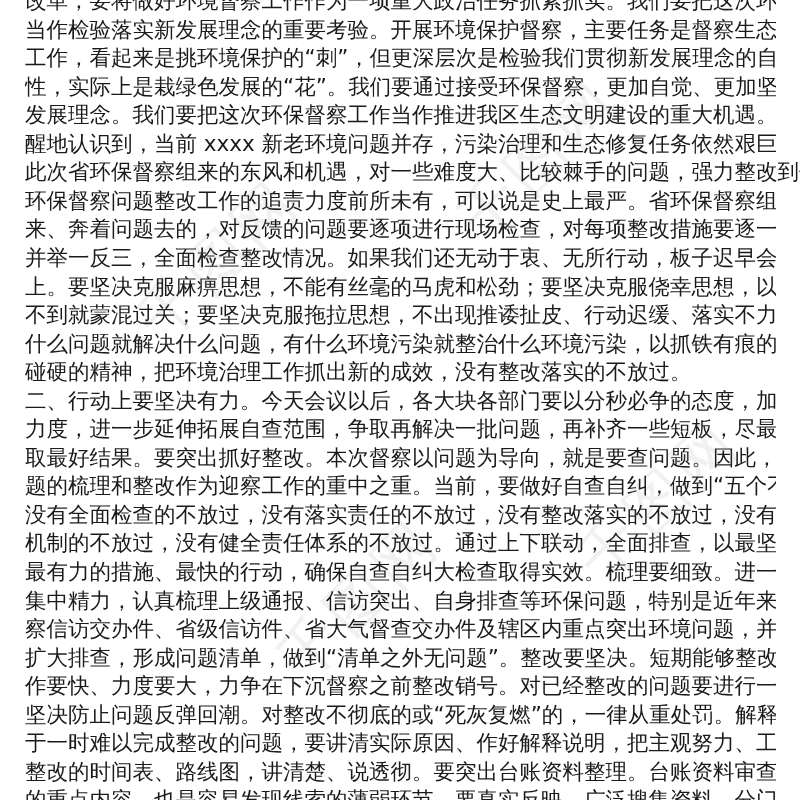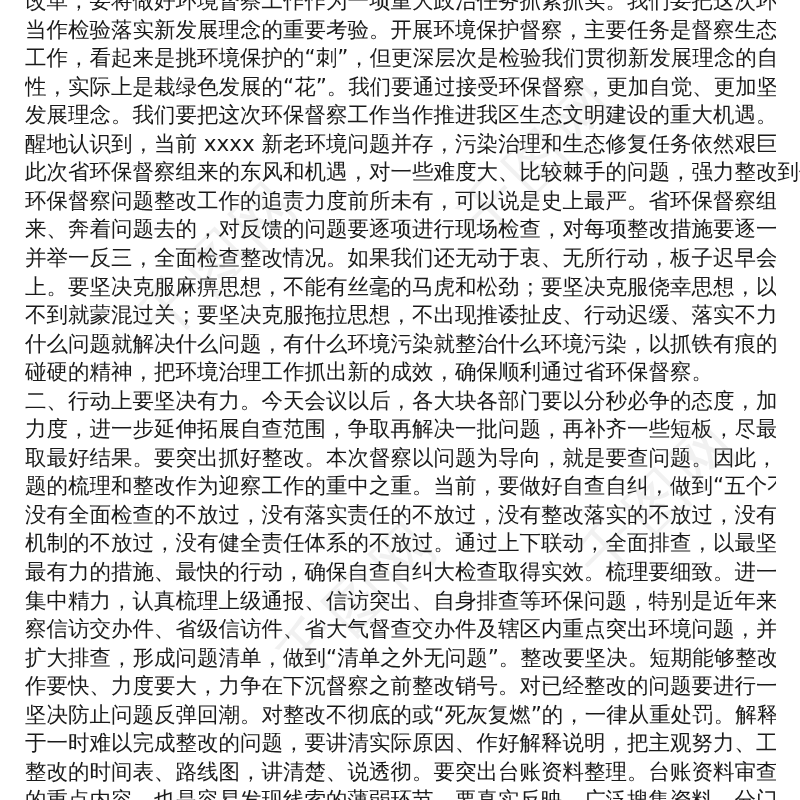--- a/index.html
+++ b/index.html
@@ -57,21 +57,21 @@
     <div class="line" style="top: 85.65px; white-space: nowrap; word-break: break-all; overflow: hidden; text-align-last: left;">性，实际上是栽绿色发展的“花”。我们要通过接受环保督察，更加自觉、更加坚定地践行新</div>
     <div class="line" style="top: 114.2px; white-space: nowrap; word-break: break-all; overflow: hidden; text-align-last: left;">发展理念。我们要把这次环保督察工作当作推进我区生态文明建设的重大机遇。我们必须清</div>
     <div class="line" style="top: 142.75px; white-space: nowrap; word-break: break-all; overflow: hidden; text-align-last: left;">醒地认识到，当前 xxxx 新老环境问题并存，污染治理和生态修复任务依然艰巨。我们要借</div>
     <div class="line last" style="top: 171.3px;">此次省环保督察组来的东风和机遇，对一些难度大、比较棘手的问题，强力整改到位。</div>
     <div class="line" style="top: 199.85px; white-space: nowrap; word-break: break-all; overflow: hidden; text-align-last: left;">环保督察问题整改工作的追责力度前所未有，可以说是史上最严。省环保督察组是带着使命</div>
     <div class="line" style="top: 228.4px; white-space: nowrap; word-break: break-all; overflow: hidden; text-align-last: left;">来、奔着问题去的，对反馈的问题要逐项进行现场检查，对每项整改措施要逐一进行查证，</div>
     <div class="line" style="top: 256.95px; white-space: nowrap; word-break: break-all; overflow: hidden; text-align-last: left;">并举一反三，全面检查整改情况。如果我们还无动于衷、无所行动，板子迟早会打在我们身</div>
     <div class="line" style="top: 285.5px; white-space: nowrap; word-break: break-all; overflow: hidden; text-align-last: left;">上。要坚决克服麻痹思想，不能有丝毫的马虎和松劲；要坚决克服侥幸思想，以为可能抽查</div>
     <div class="line" style="top: 314.05px; white-space: nowrap; word-break: break-all; overflow: hidden; text-align-last: left;">不到就蒙混过关；要坚决克服拖拉思想，不出现推诿扯皮、行动迟缓、落实不力的情况。有</div>
     <div class="line" style="top: 342.6px; white-space: nowrap; word-break: break-all; overflow: hidden; text-align-last: left;">什么问题就解决什么问题，有什么环境污染就整治什么环境污染，以抓铁有痕的劲头、较真</div>
-    <div class="line last" style="top: 371.15px;">碰硬的精神，把环境治理工作抓出新的成效，确保顺利通过省环保督察。</div>
+    <div class="line last" style="top: 371.15px;">碰硬的精神，把环境治理工作抓出新的成效，没有整改落实的不放过。</div>
     <div class="line" style="top: 399.7px; white-space: nowrap; word-break: break-all; overflow: hidden; text-align-last: left;">二、行动上要坚决有力。今天会议以后，各大块各部门要以分秒必争的态度，加大自查自纠</div>
     <div class="line" style="top: 428.25px; white-space: nowrap; word-break: break-all; overflow: hidden; text-align-last: left;">力度，进一步延伸拓展自查范围，争取再解决一批问题，再补齐一些短板，尽最大努力，争</div>
     <div class="line" style="top: 456.8px; white-space: nowrap; word-break: break-all; overflow: hidden; text-align-last: left;">取最好结果。要突出抓好整改。本次督察以问题为导向，就是要查问题。因此，要把重点问</div>
     <div class="line" style="top: 485.35px; white-space: nowrap; word-break: break-all; overflow: hidden; text-align-last: left;">题的梳理和整改作为迎察工作的重中之重。当前，要做好自查自纠，做到“五个不放过”，即：</div>
     <div class="line" style="top: 513.9px; white-space: nowrap; word-break: break-all; overflow: hidden; text-align-last: left;">没有全面检查的不放过，没有落实责任的不放过，没有整改落实的不放过，没有健全制度和</div>
     <div class="line" style="top: 542.45px; white-space: nowrap; word-break: break-all; overflow: hidden; text-align-last: left;">机制的不放过，没有健全责任体系的不放过。通过上下联动，全面排查，以最坚决的态度、</div>
     <div class="line" style="top: 571px; white-space: nowrap; word-break: break-all; overflow: hidden; text-align-last: left;">最有力的措施、最快的行动，确保自查自纠大检查取得实效。梳理要细致。进一步集中人员、</div>
     <div class="line" style="top: 599.55px; white-space: nowrap; word-break: break-all; overflow: hidden; text-align-last: left;">集中精力，认真梳理上级通报、信访突出、自身排查等环保问题，特别是近年来中央环保督</div>
     <div class="line" style="top: 628.1px; white-space: nowrap; word-break: break-all; overflow: hidden; text-align-last: left;">察信访交办件、省级信访件、省大气督查交办件及辖区内重点突出环境问题，并举一反三、</div>
     <div class="line" style="top: 656.65px; white-space: nowrap; word-break: break-all; overflow: hidden; text-align-last: left;">扩大排查，形成问题清单，做到“清单之外无问题”。整改要坚决。短期能够整改到位的，动</div>

